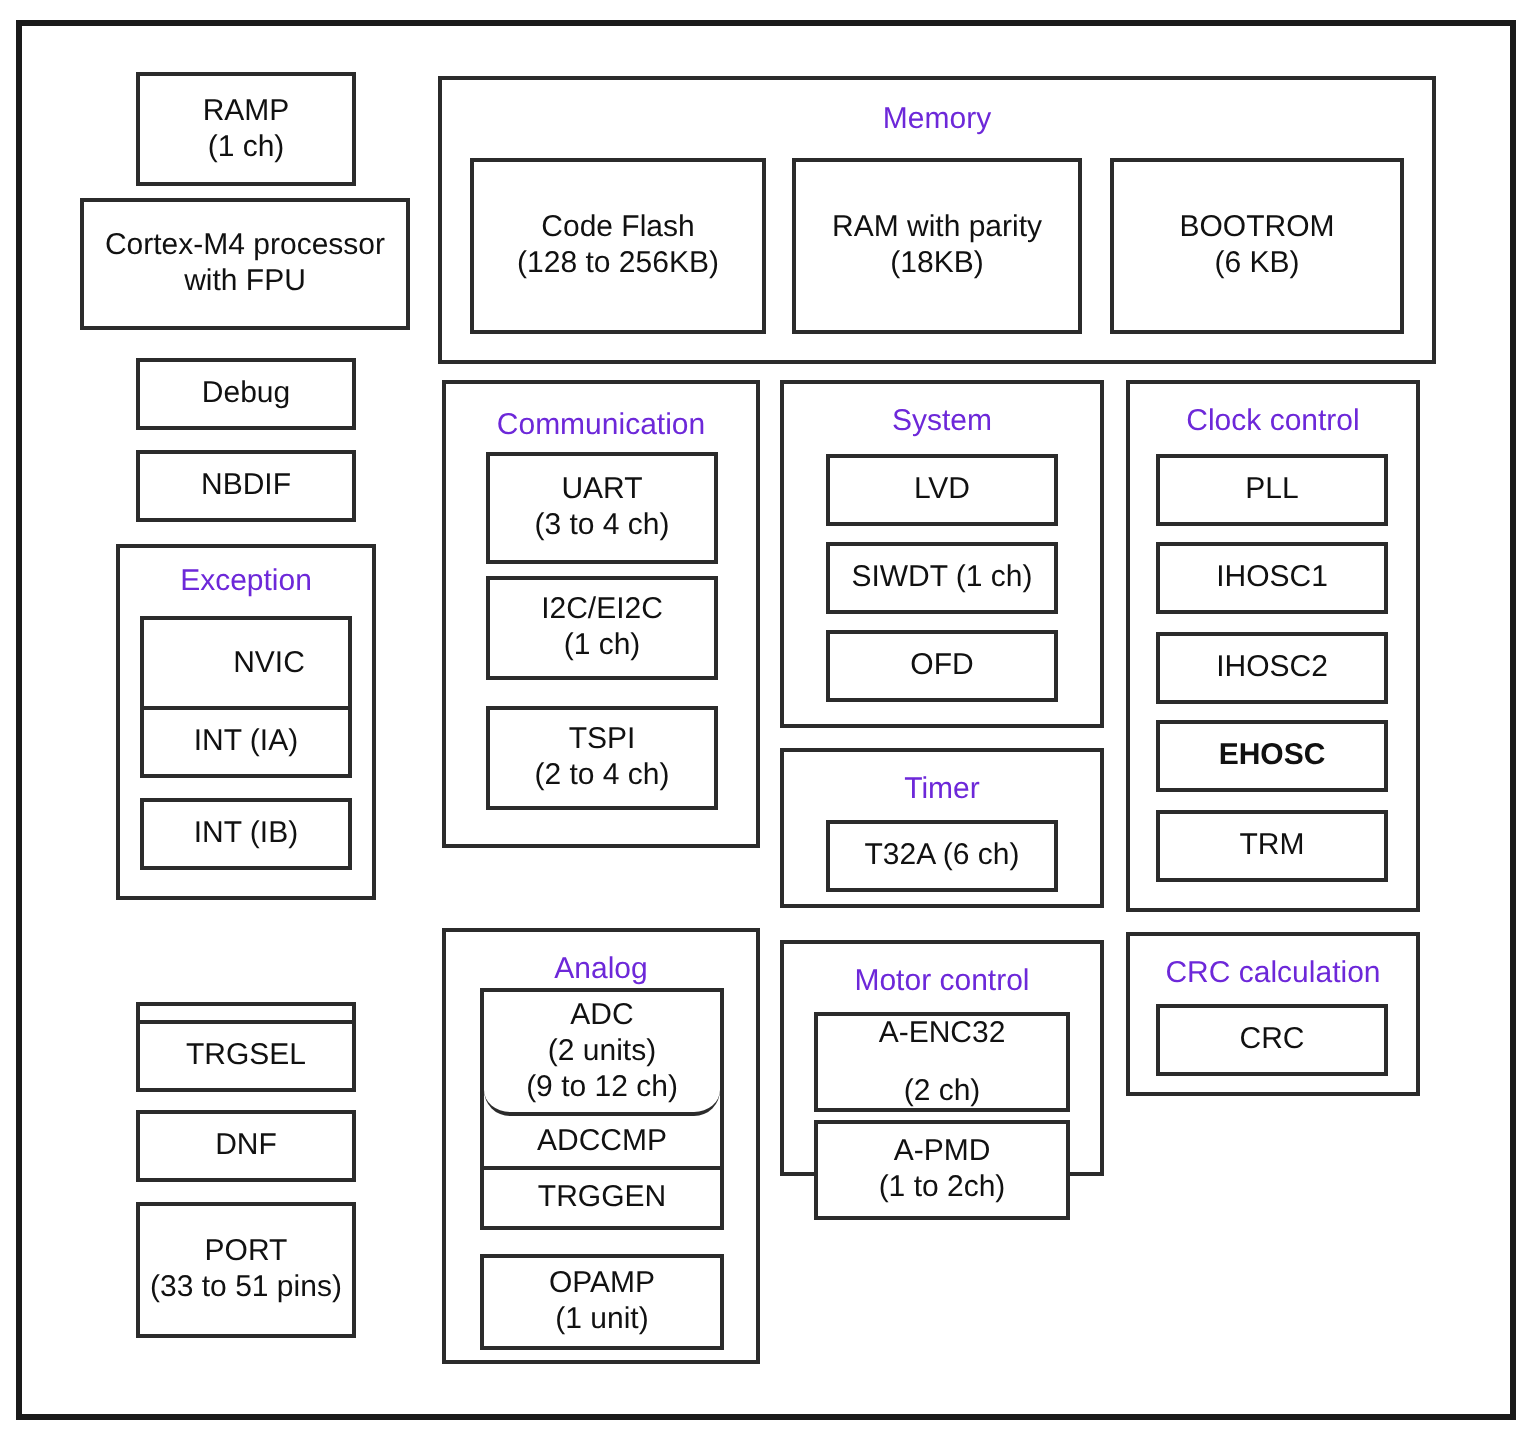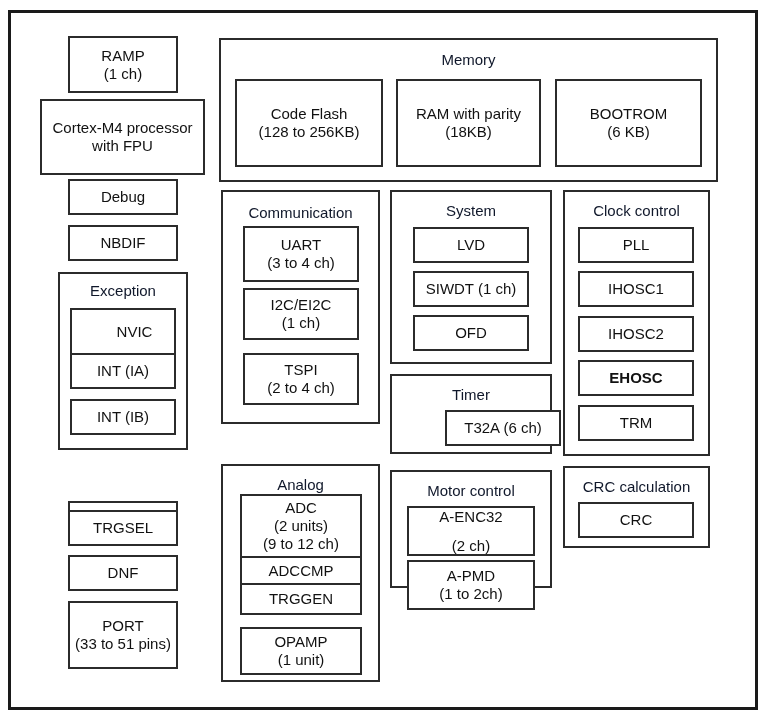--- a/index.html
+++ b/index.html
@@ -45,21 +45,21 @@
     box-sizing:border-box;
     border:2px solid #2b2b2b;
     background:#ffffff;
   }
   .grp-title{
     position:absolute;
     left:0;right:0;
     text-align:center;
     font-size:15px;
     line-height:1.2;
-    color:#0f172a;
+    color:#6d28d9;
   }
   .blk .l2{display:block;}
   
   .stack{
     position:absolute;
     box-sizing:border-box;
     border:2px solid #2b2b2b;
     background:#ffffff;
     display:flex;
     flex-direction:column;
@@ -83,21 +83,21 @@
 
 <div id="diagram">
 
   <div class="outer-frame"></div>
 
   <div class="blk" style="left:68px;top:36px;width:110px;height:57px;">
     <span class="l1">RAMP</span>
     <span class="l2">(1 ch)</span>
   </div>
 
-  <div class="blk" style="left:40px;top:99px;width:165px;height:76px;">
+  <div class="blk" style="left:40px;top:99px;width:165px;height:66px;">
     <span class="l1">Cortex-M4 processor</span>
     <span class="l2">with FPU</span>
   </div>
 
   <div class="blk" style="left:68px;top:179px;width:110px;height:36px;">
     <span class="l1">Debug</span>
   </div>
 
   <div class="blk" style="left:68px;top:225px;width:110px;height:36px;">
     <span class="l1">NBDIF</span>
@@ -174,21 +174,21 @@
   <div class="blk" style="left:413px;top:271px;width:116px;height:36px;">
     <span class="l1">SIWDT (1 ch)</span>
   </div>
   <div class="blk" style="left:413px;top:315px;width:116px;height:36px;">
     <span class="l1">OFD</span>
   </div>
 
   <div class="grp" style="left:390px;top:374px;width:162px;height:80px;">
     <div class="grp-title" style="top:10px;">Timer</div>
   </div>
-  <div class="blk" style="left:413px;top:410px;width:116px;height:36px;margin-left:32px;">
+  <div class="blk" style="left:413px;top:410px;width:116px;height:36px;">
     <span class="l1">T32A (6 ch)</span>
   </div>
 
   <div class="grp" style="left:563px;top:190px;width:147px;height:266px;">
     <div class="grp-title" style="top:10px;">Clock control</div>
   </div>
   <div class="blk" style="left:578px;top:227px;width:116px;height:36px;">
     <span class="l1">PLL</span>
   </div>
   <div class="blk" style="left:578px;top:271px;width:116px;height:36px;">
@@ -201,21 +201,21 @@
     <span class="l1">EHOSC</span>
   </div>
   <div class="blk" style="left:578px;top:405px;width:116px;height:36px;">
     <span class="l1">TRM</span>
   </div>
 
   <div class="grp" style="left:221px;top:464px;width:159px;height:218px;">
     <div class="grp-title" style="top:10px;">Analog</div>
   </div>
   <div class="stack" style="left:240px;top:494px;width:122px;height:121px;">
-    <div class="stack-row" style="height:63px;">
+    <div class="stack-row" style="height:63px;border-radius:13px;">
       <span class="l1">ADC</span>
       <span class="l2">(2 units)</span>
       <span class="l2">(9 to 12 ch)</span>
     </div>
     <div class="stack-row" style="height:28px;">
       <span class="l1">ADCCMP</span>
     </div>
     <div class="stack-row" style="height:28px;">
       <span class="l1">TRGGEN</span>
     </div>

